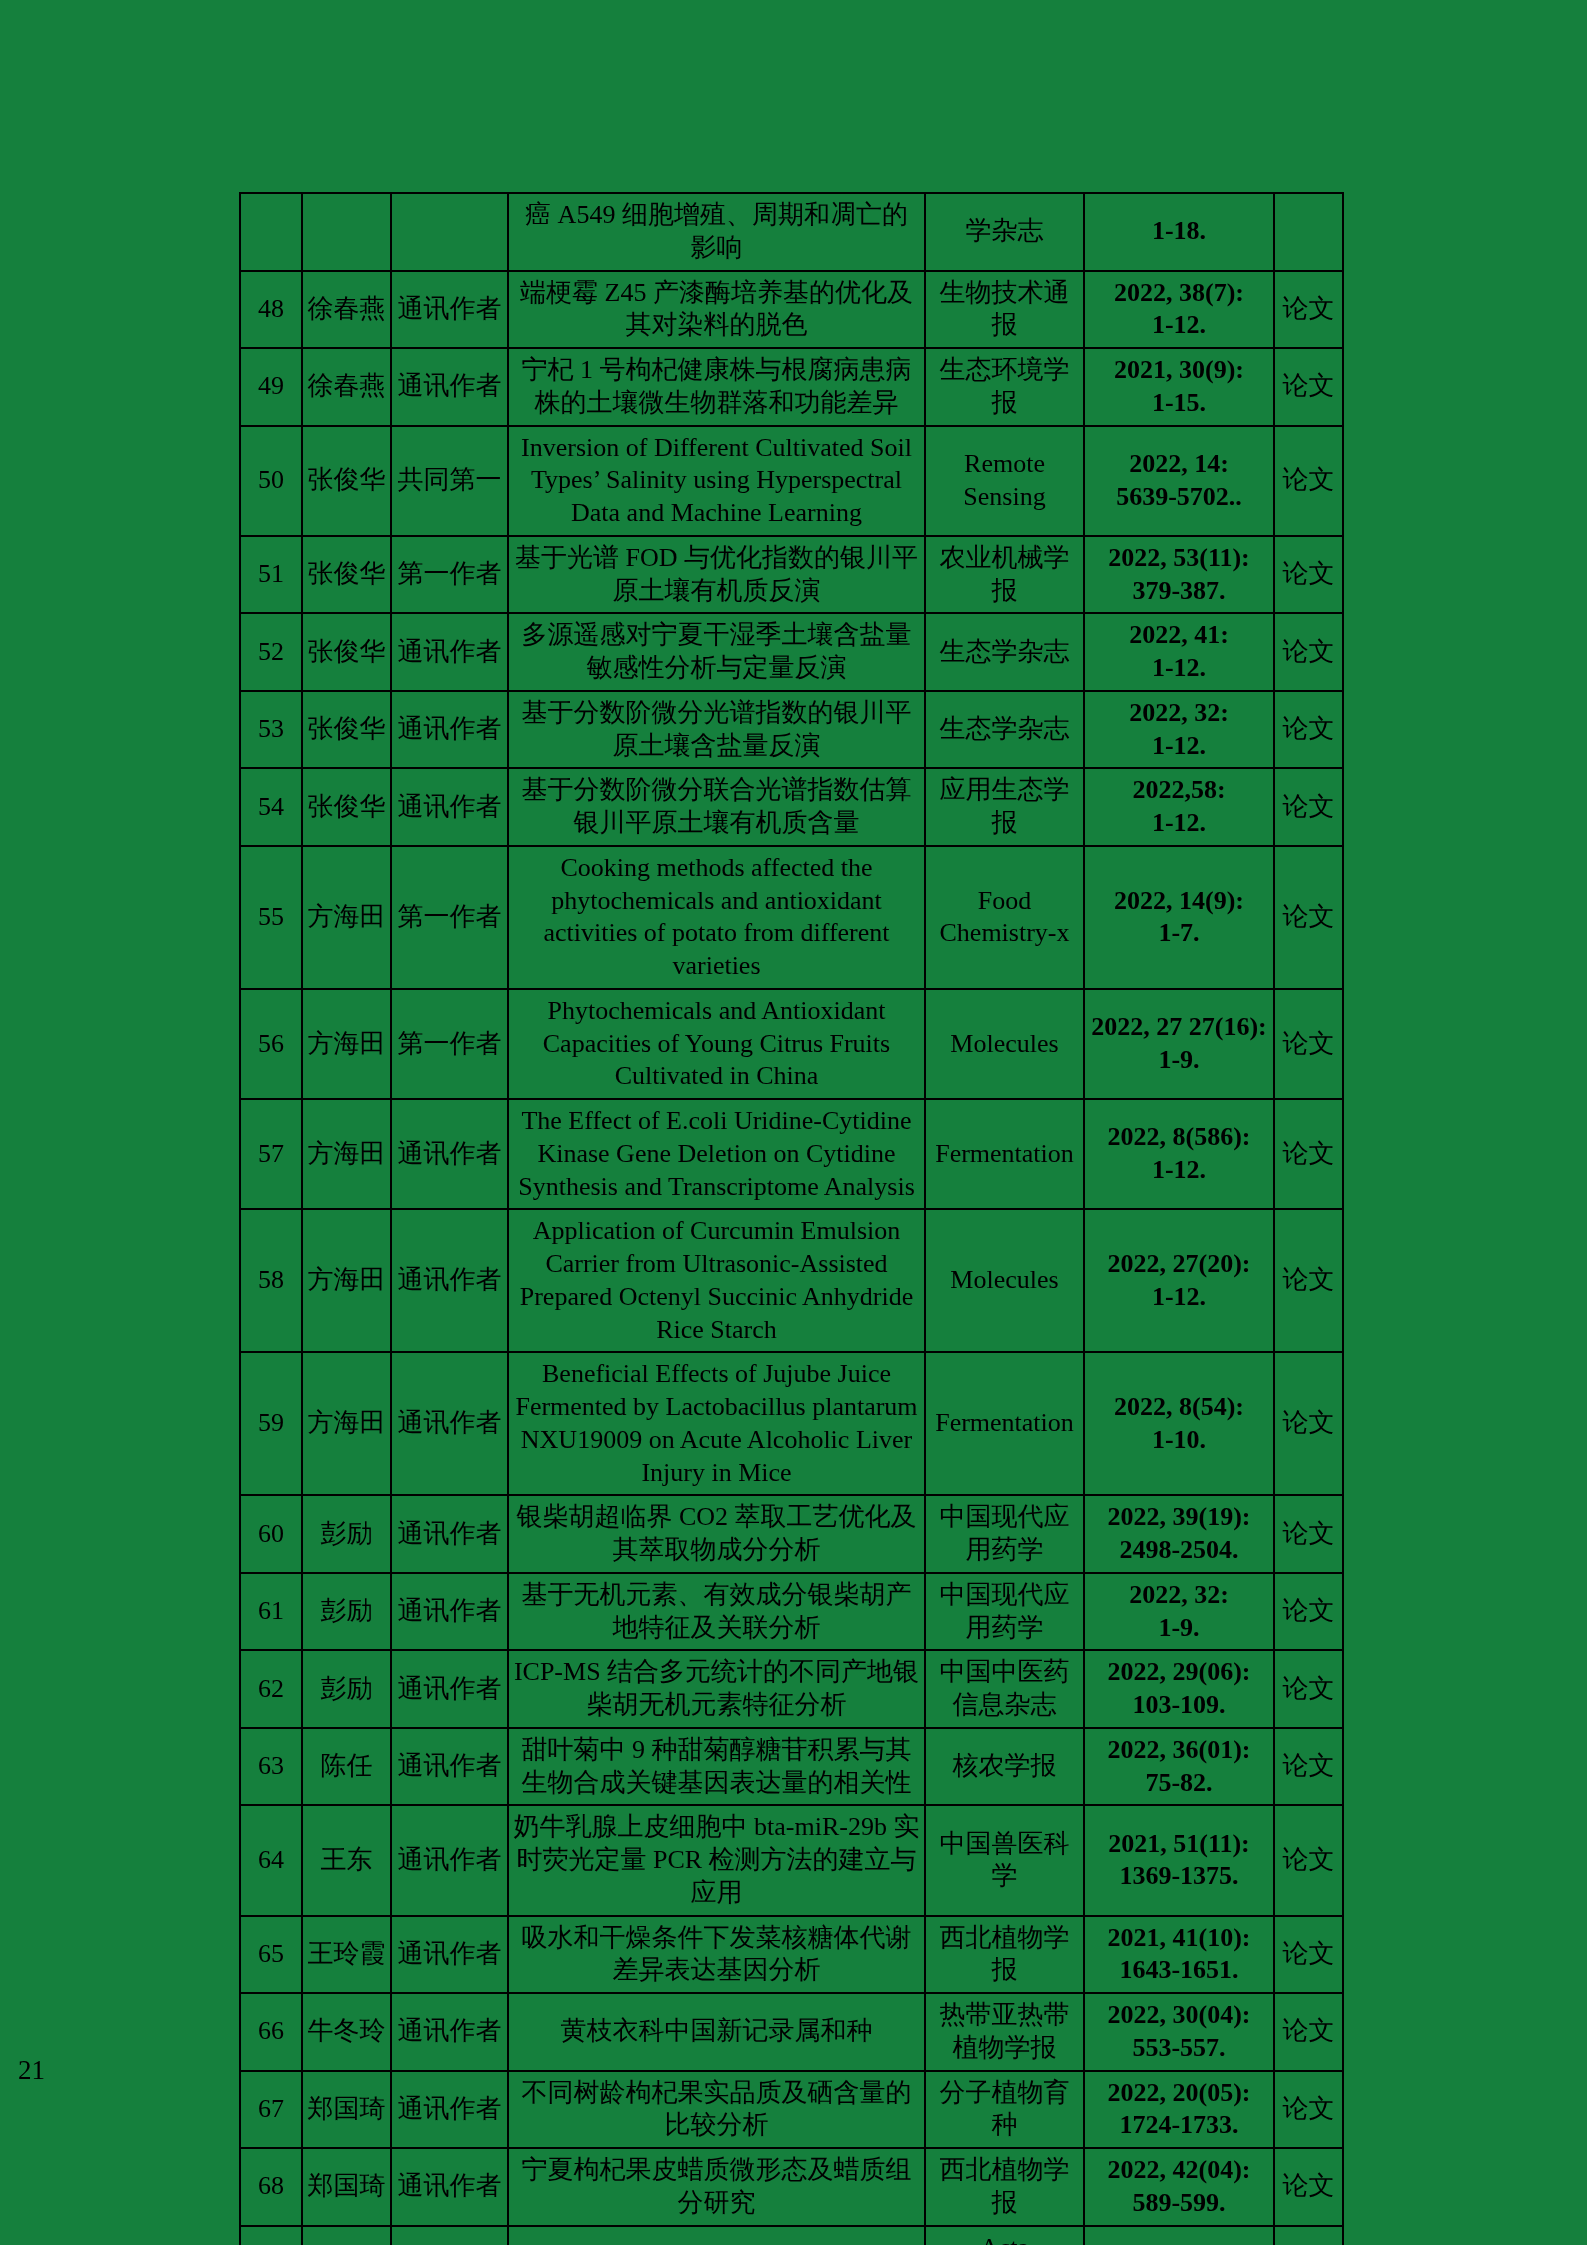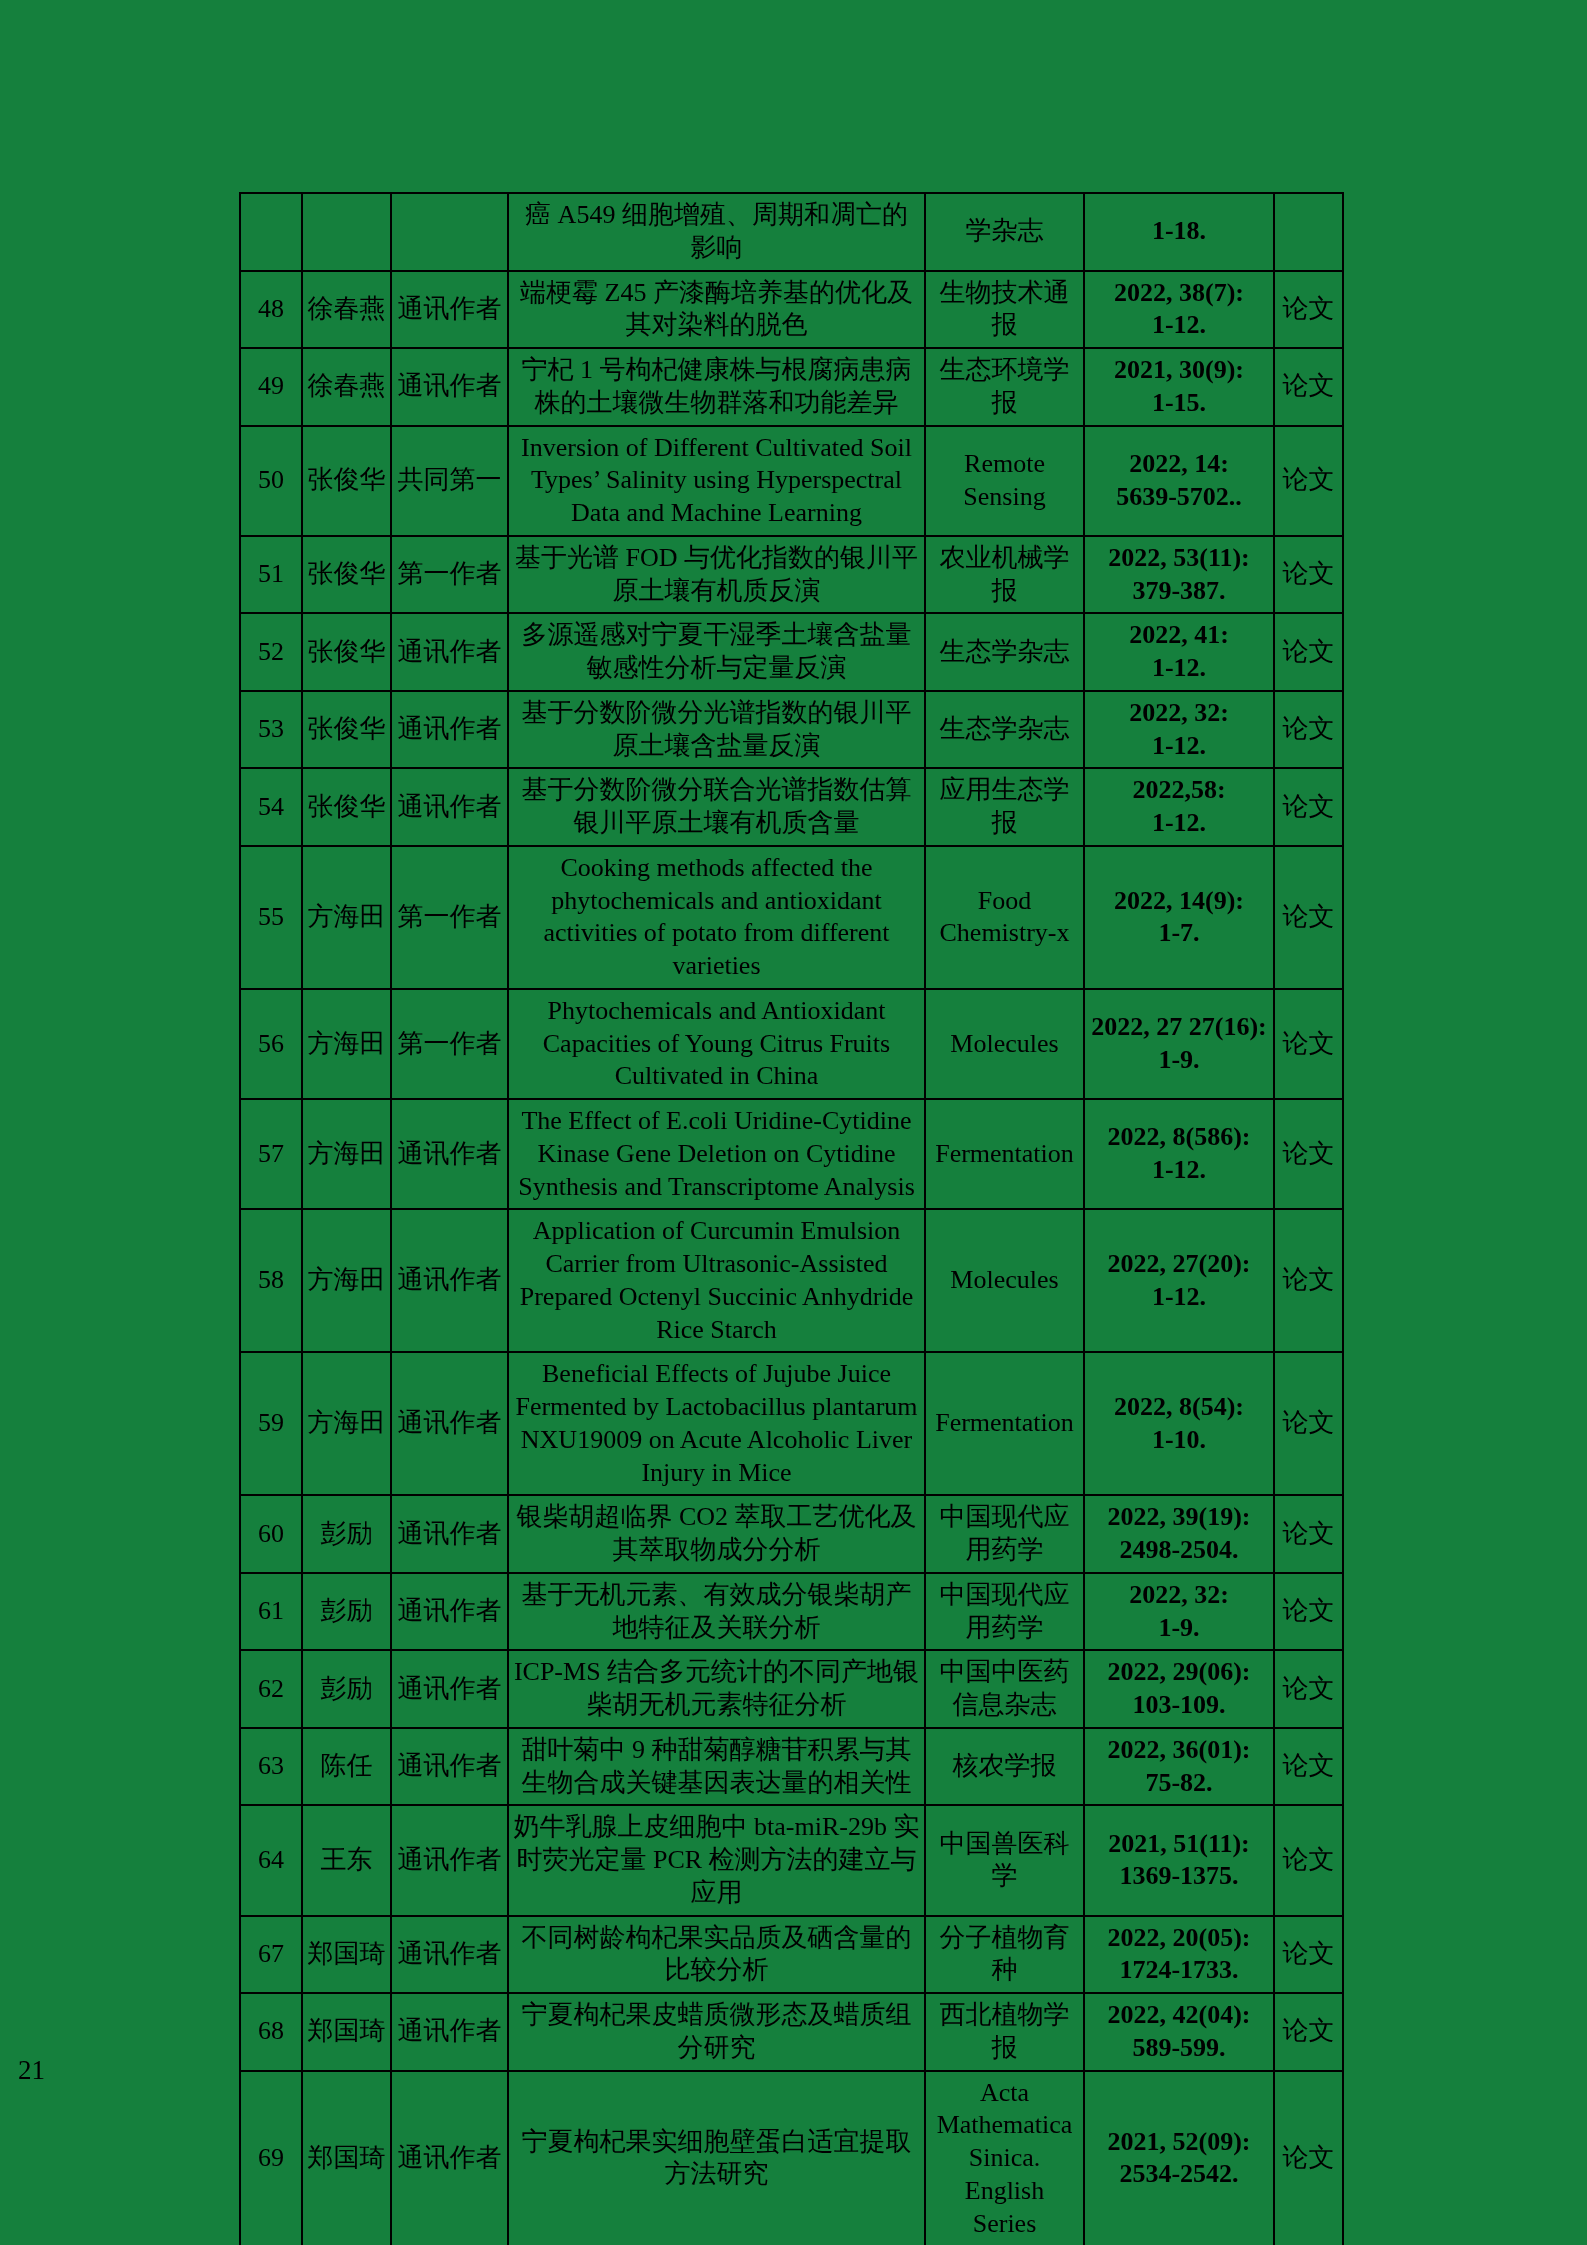--- a/index.html
+++ b/index.html
@@ -238,20 +238,40 @@
     <td class="cell-no">64</td>
     <td class="cell-name">王东</td>
     <td class="cell-role">通讯作者</td>
     <td class="cell-title">奶牛乳腺上皮细胞中 bta-miR-29b 实时荧光定量 PCR 检测方法的建立与应用</td>
     <td class="cell-journal">中国兽医科学</td>
     <td class="cell-vol">2021, 51(11):
 1369-1375.</td>
     <td class="cell-type">论文</td>
   </tr>
         <tr>
+    <td class="cell-no">65</td>
+    <td class="cell-name">王玲霞</td>
+    <td class="cell-role">通讯作者</td>
+    <td class="cell-title">吸水和干燥条件下发菜核糖体代谢差异表达基因分析</td>
+    <td class="cell-journal">西北植物学报</td>
+    <td class="cell-vol">2021, 41(10):
+1643-1651.</td>
+    <td class="cell-type">论文</td>
+  </tr>
+        <tr>
+    <td class="cell-no">66</td>
+    <td class="cell-name">牛冬玲</td>
+    <td class="cell-role">通讯作者</td>
+    <td class="cell-title">黄枝衣科中国新记录属和种</td>
+    <td class="cell-journal">热带亚热带植物学报</td>
+    <td class="cell-vol">2022, 30(04):
+553-557.</td>
+    <td class="cell-type">论文</td>
+  </tr>
+        <tr>
     <td class="cell-no">67</td>
     <td class="cell-name">郑国琦</td>
     <td class="cell-role">通讯作者</td>
     <td class="cell-title">不同树龄枸杞果实品质及硒含量的比较分析</td>
     <td class="cell-journal">分子植物育种</td>
     <td class="cell-vol">2022, 20(05):
 1724-1733.</td>
     <td class="cell-type">论文</td>
   </tr>
         <tr>

